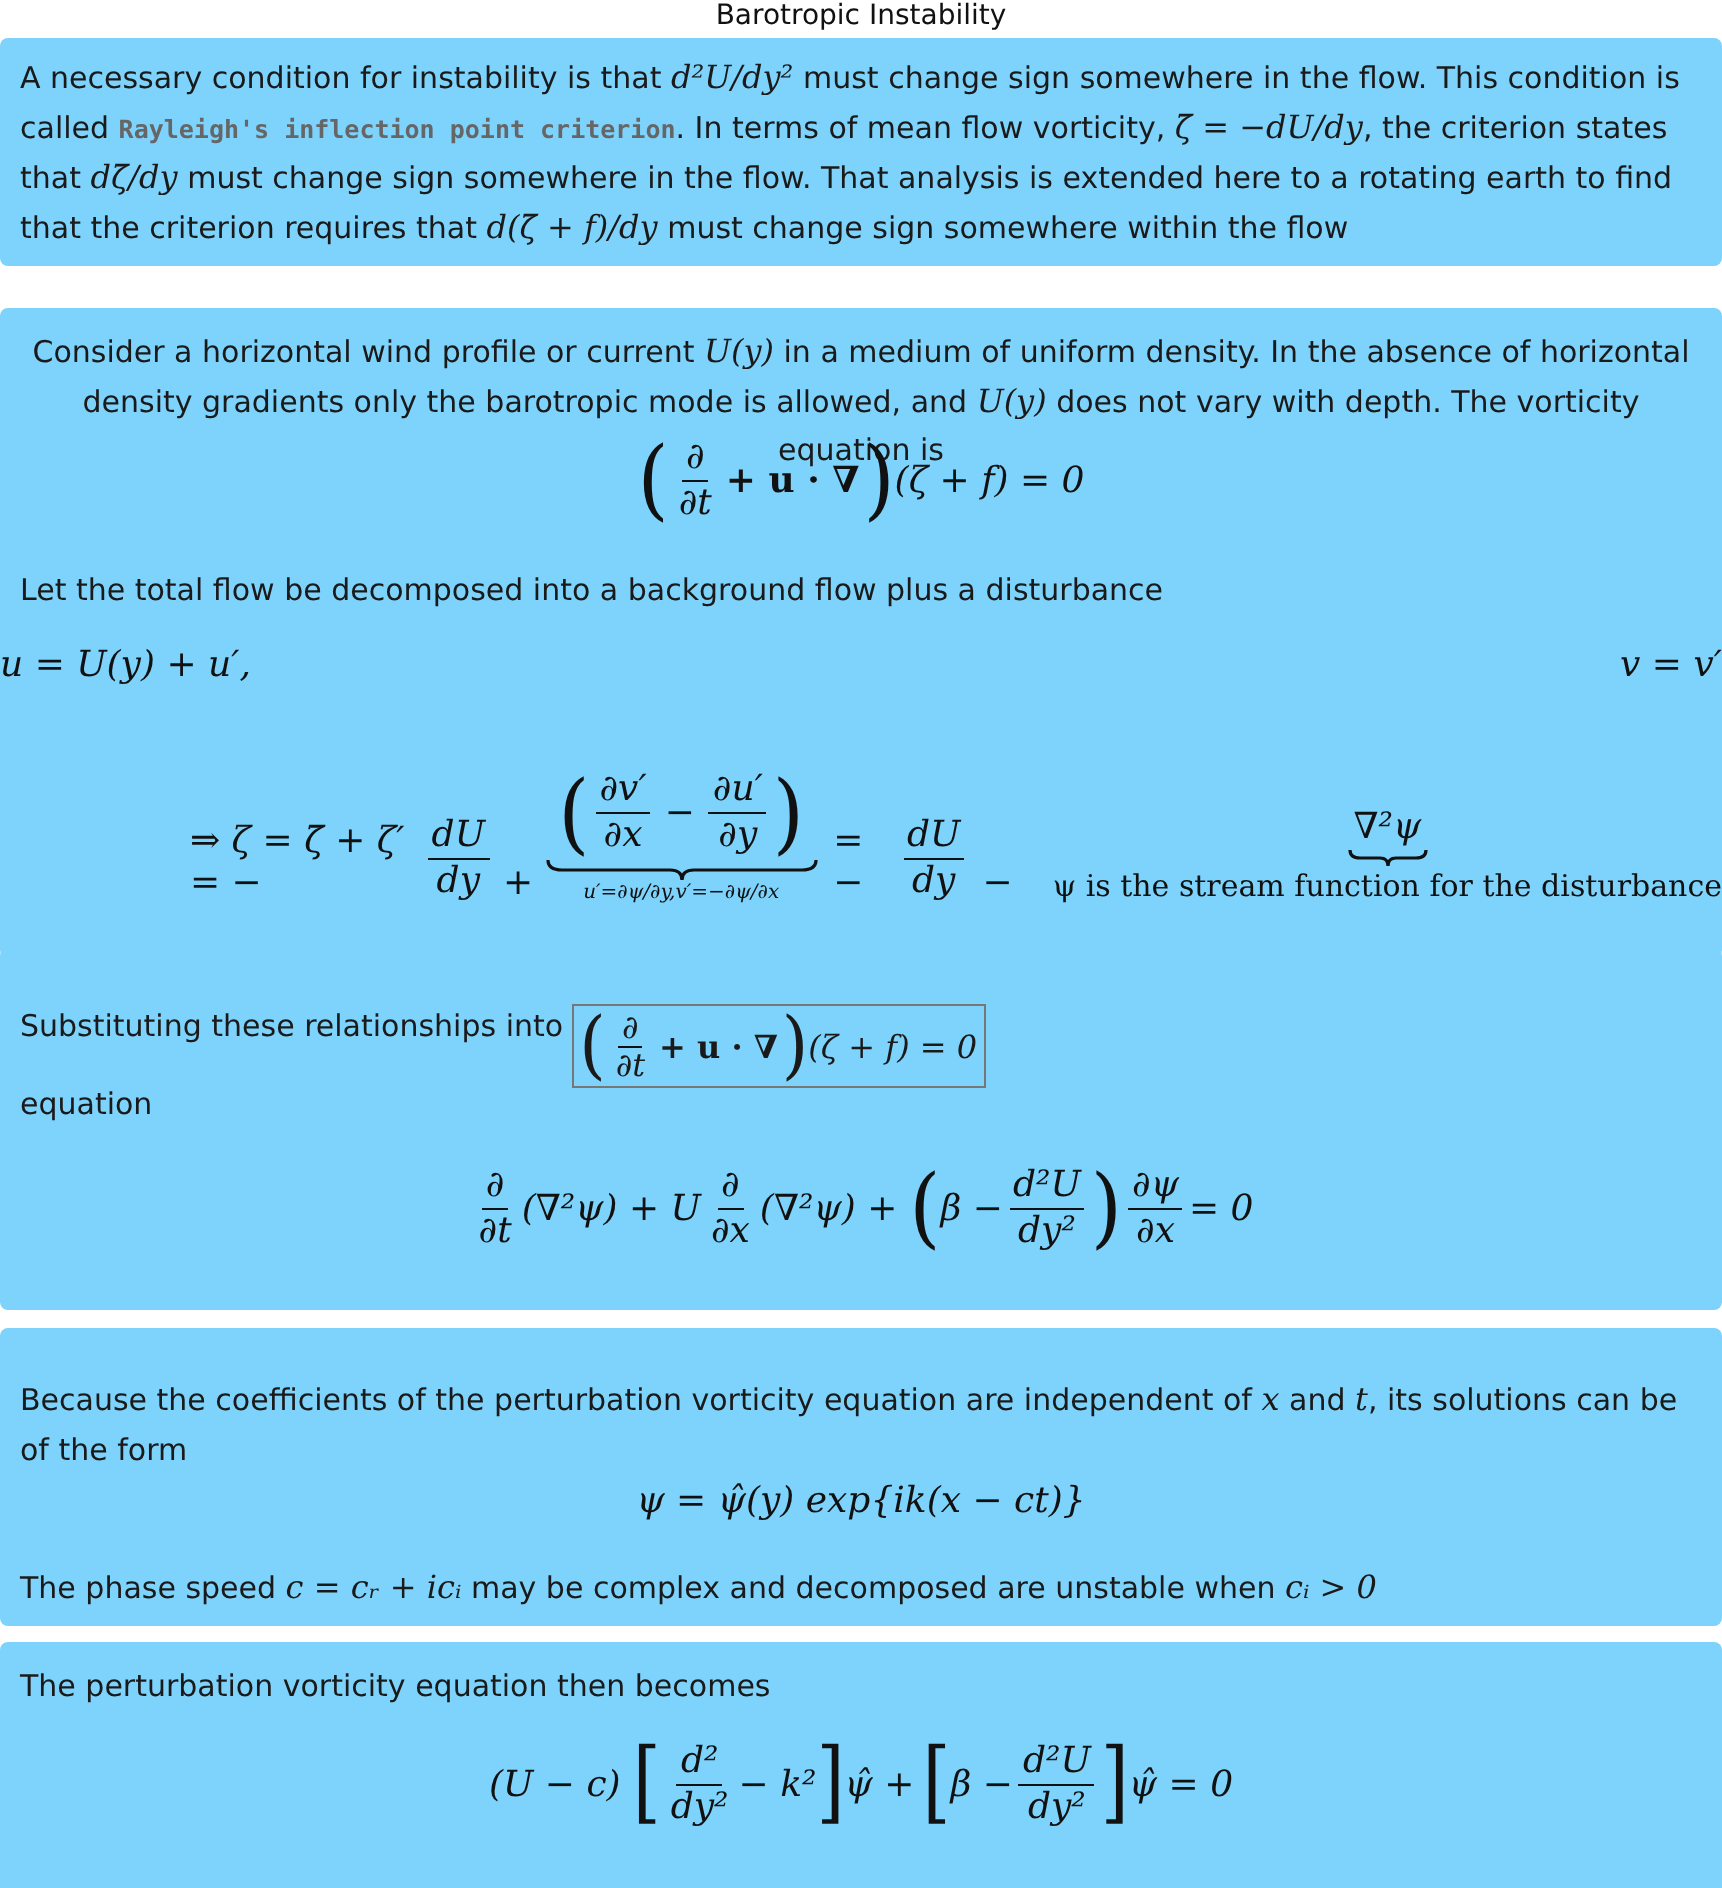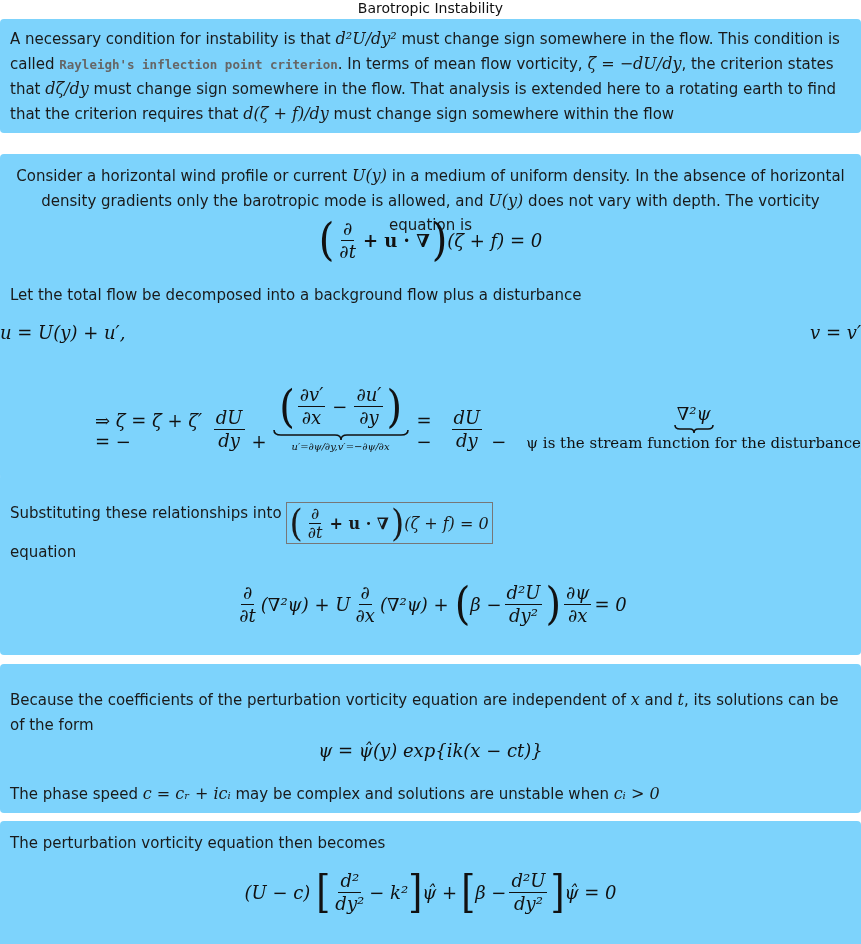--- a/index.html
+++ b/index.html
@@ -180,21 +180,21 @@
   <span class="it">= 0</span>
 </div>
 
 <div class="panel p4">
   <div class="para" style="padding-top:24px;">
     <span>Because the coefficients of the perturbation vorticity equation are independent of </span><span class="m">x</span><span> and </span><span class="m">t</span><span>, its solutions can be of the form</span>
   </div>
 </div>
 <div class="disp it" style="top:736px;height:28px;">ψ = ψ̂(y) exp{ik(x − ct)}</div>
 <div class="para" style="position:absolute;top:782px;left:10px;">
-  <span>The phase speed </span><span class="m">c = cᵣ + icᵢ</span><span> may be complex and solutions are unstable when </span><span class="m">cᵢ &gt; 0</span>
+  <span>The phase speed </span><span class="m">c = cᵣ + icᵢ</span><span> may be complex and decomposed are unstable when </span><span class="m">cᵢ &gt; 0</span>
 </div>
 
 <div class="panel p5">
   <div class="para" style="padding-top:10px;">The perturbation vorticity equation then becomes</div>
 </div>
 <div class="disp" style="top:864px;height:56px;">
   <span class="it">(U − c)</span>
   <span class="bigb" style="margin-left:6px;">[</span>
   <span class="frac it">
       <span class="num">d²</span>

